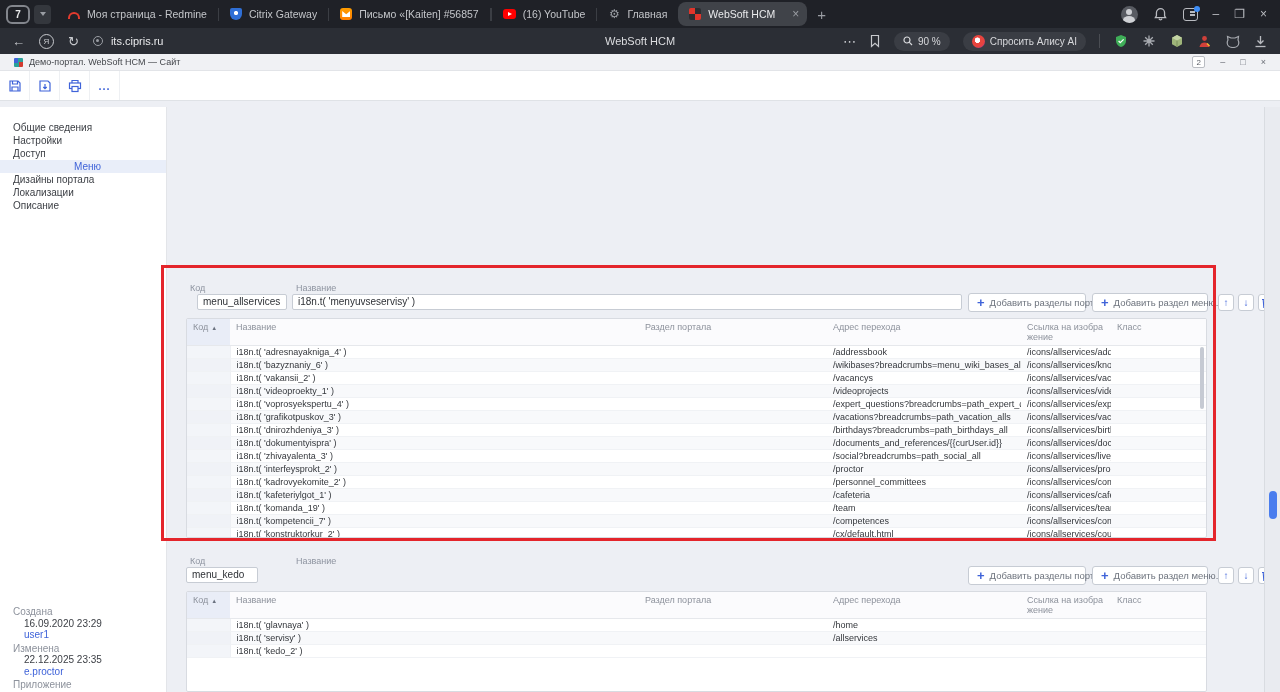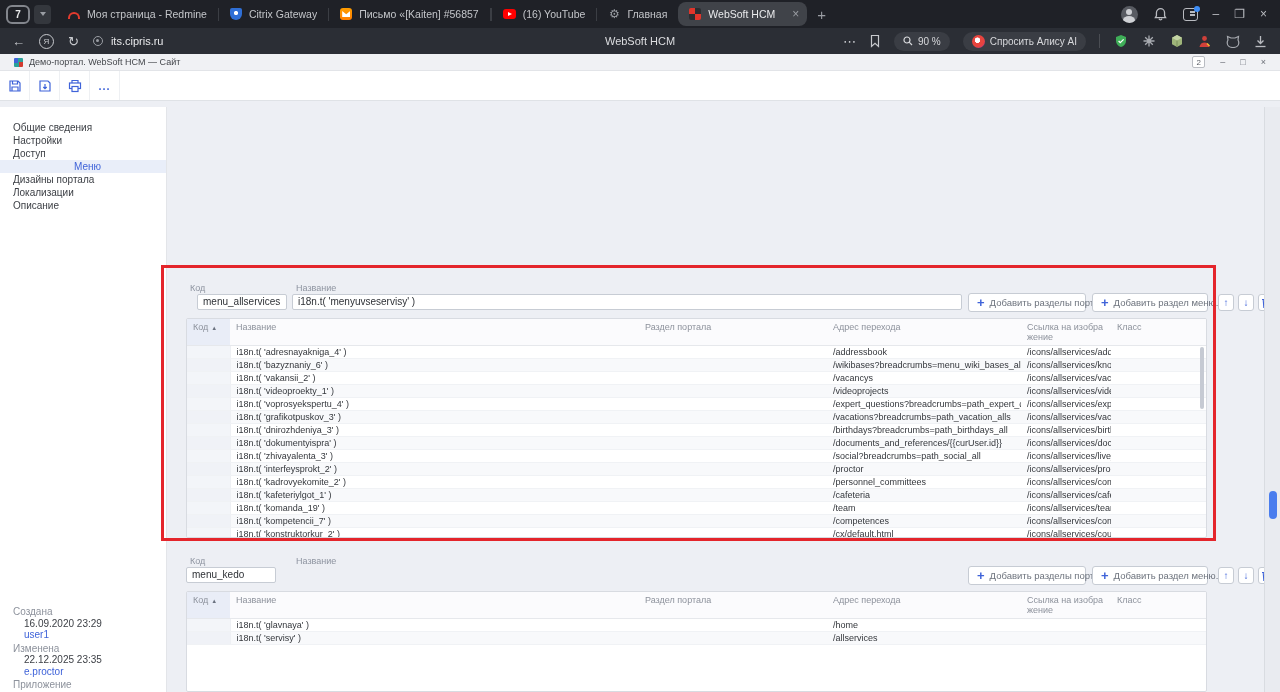--- a/index.html
+++ b/index.html
@@ -466,21 +466,21 @@
                 <td>/icons/allservices/cours...</td>
                 <td></td>
               </tr>
             </tbody>
         </table>
         <div class="tbl-scroll"></div>
       </div>
 
       <div class="fld-label" style="left:22px;top:449px">Код</div>
       <div class="fld-label" style="left:128px;top:449px">Название</div>
-      <div class="fld" style="left:18px;top:460px;width:90px">menu_kedo</div>
+      <div class="fld" style="left:18px;top:460px;width:72px">menu_kedo</div>
       <div class="btn" style="left:800px;top:459px;width:118px">
         <span class="plus">+</span>
         <span>Добавить разделы портала...</span>
       </div>
       <div class="btn" style="left:924px;top:459px;width:116px">
         <span class="plus">+</span>
         <span>Добавить раздел меню...</span>
       </div>
       <div class="mini-btn" style="left:1050px;top:460px">
           <span>↑</span>
@@ -523,20 +523,28 @@
                 <td></td>
               </tr>
               <tr>
                 <td class="td-code"></td>
                 <td>i18n.t( 'servisy' )</td>
                 <td></td>
                 <td>/allservices</td>
                 <td></td>
                 <td></td>
               </tr>
+              <tr>
+                <td class="td-code"></td>
+                <td>i18n.t( 'kedo_2' )</td>
+                <td></td>
+                <td></td>
+                <td></td>
+                <td></td>
+              </tr>
             </tbody>
         </table>
       </div>
     </div>
 
     <div class="vscroll">
       <div class="vthumb"></div>
     </div>
   </div>
 

